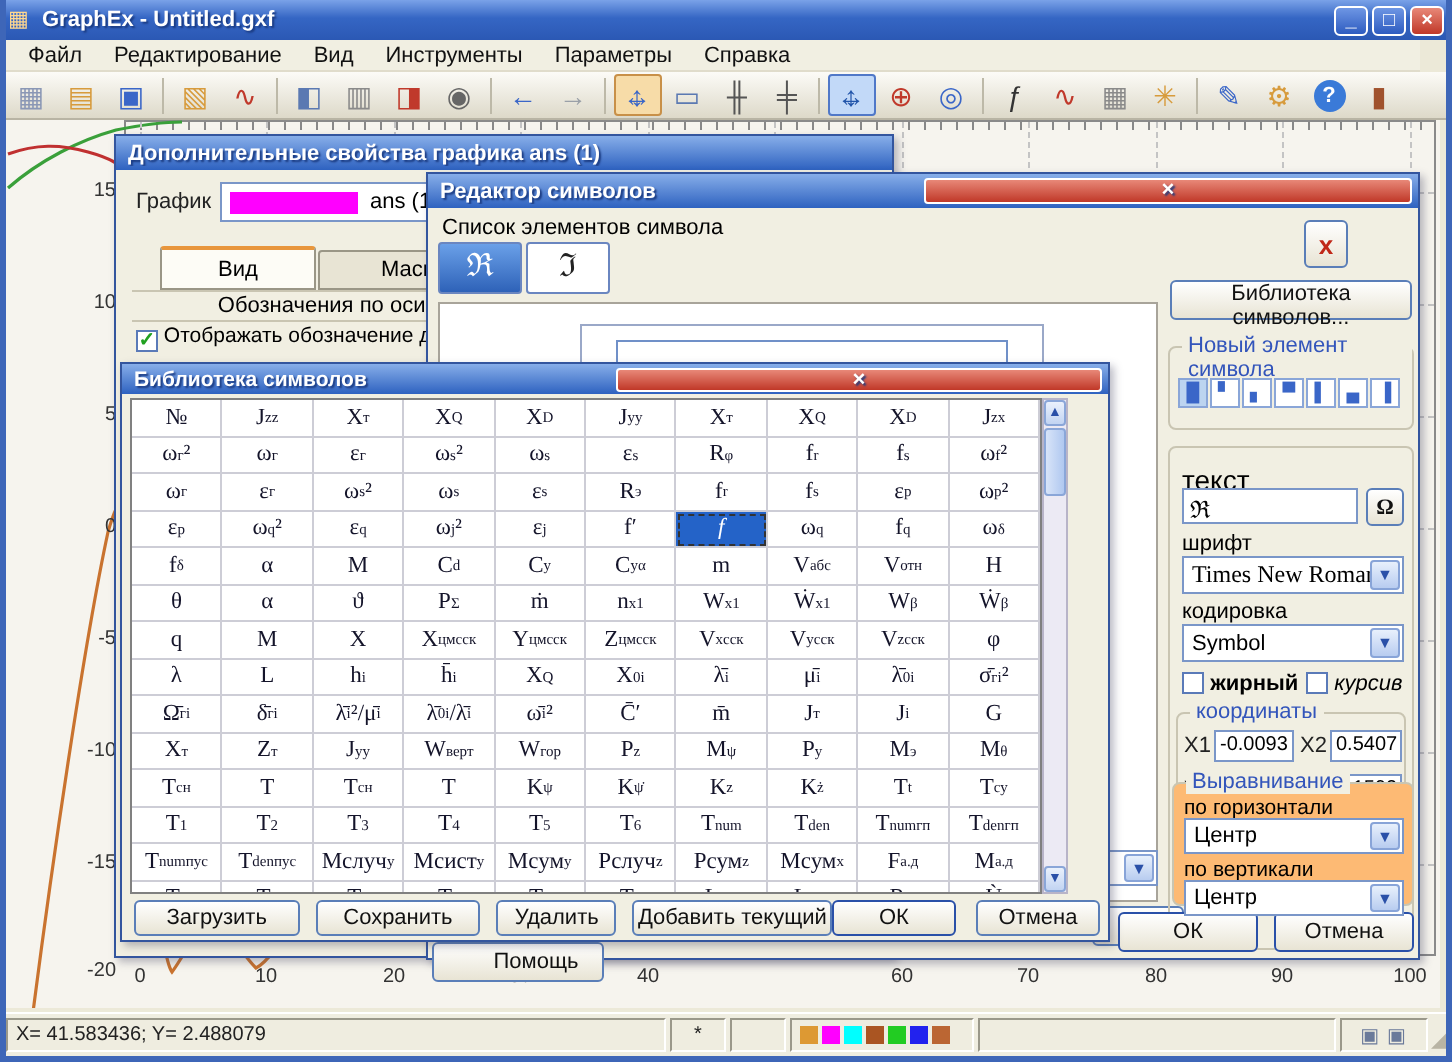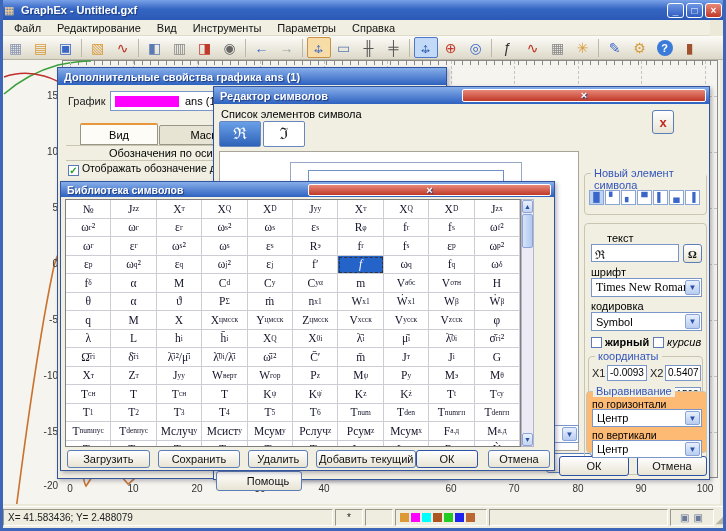--- a/index.html
+++ b/index.html
@@ -288,28 +288,29 @@
     <div style="position:absolute; left:88px; top:18px; width:196px; height:40px; border:1px solid #7090C8;"></div>
     <div style="position:absolute; left:330px; top:292px; font-family:'Liberation Serif','DejaVu Serif',serif; font-size:36px; color:#222;">ℑ</div>
   </div>
   <div class="combo" style="position:absolute; left:339px; top:338px; width:26px; height:18px;">
     <span class="arrow">▼</span>
   </div>
   <button class="btn" style="position:absolute; left:332px; top:366px; width:46px; height:20px;"></button>
   <button class="btn" style="position:absolute; left:2px; top:384px; width:86px; height:20px;padding-left:18px;">Помощь</button>
 
   <button class="btn" style="position:absolute; left:438px; top:23px; width:22px; height:24px; color:#C02818; font-weight:bold; font-size:13px;">x</button>
+  <button class="btn" style="position:absolute; left:371px; top:53px; width:121px; height:20px;">Библиотека символов...</button>
 
   <div class="grp" style="left:370px; top:86px; width:123px; height:42px;">
     <span class="grp-label">Новый элемент символа</span>
     <div id="new-el-icons" style="position:absolute; left:4px; top:12px;"><span class="mini-el sel">█</span><span class="mini-el">▘</span><span class="mini-el">▖</span><span class="mini-el">▀</span><span class="mini-el">▌</span><span class="mini-el">▄</span><span class="mini-el">▐</span></div>
   </div>
 
   <div class="grp" style="left:370px; top:136px; width:123px; height:252px;">
-    <div style="position:absolute; left:22px; top:8px; font-size:11px;">текст</div>
+    <div style="position:absolute; left:6px; top:8px; font-size:14px;">текст</div>
     <div style="position:absolute; left:6px; top:20px; width:88px; height:18px; background:#fff; border:1px solid #7A96C8; font-family:'Liberation Serif','DejaVu Serif',serif; font-size:12px; padding:1px 3px;">ℜ</div>
     <button class="btn" style="position:absolute; left:98px; top:20px; width:19px; height:19px; font-family:'Liberation Serif','DejaVu Serif',serif; font-weight:bold;">Ω</button>
     <div style="position:absolute; left:6px; top:42px; font-size:11px;">шрифт</div>
     <div class="combo" style="position:absolute; left:6px; top:54px; width:111px; height:19px; font-family:'Liberation Serif','DejaVu Serif',serif; font-size:12px;">
       <span>Times New Roman</span>
       <span class="arrow">▼</span>
     </div>
     <div style="position:absolute; left:6px; top:76px; font-size:11px;">кодировка</div>
     <div class="combo" style="position:absolute; left:6px; top:88px; width:111px; height:19px;">
       <span>Symbol</span>

